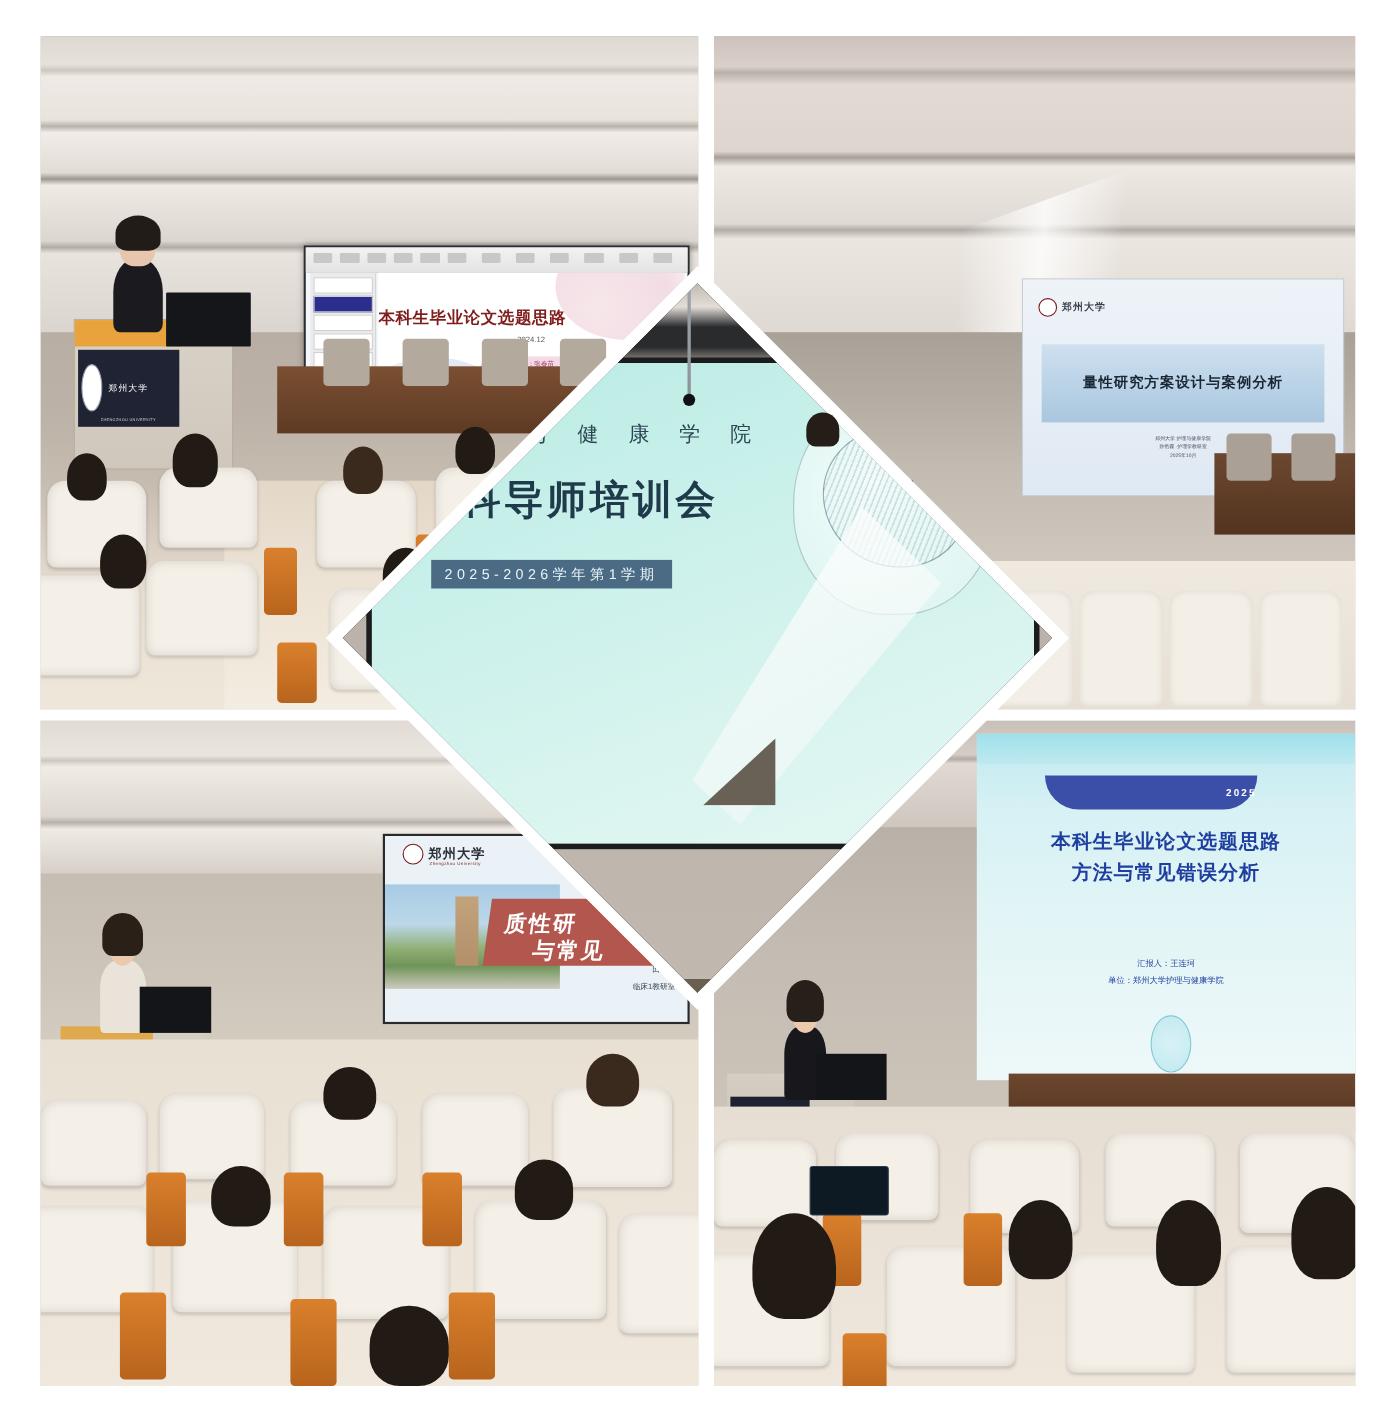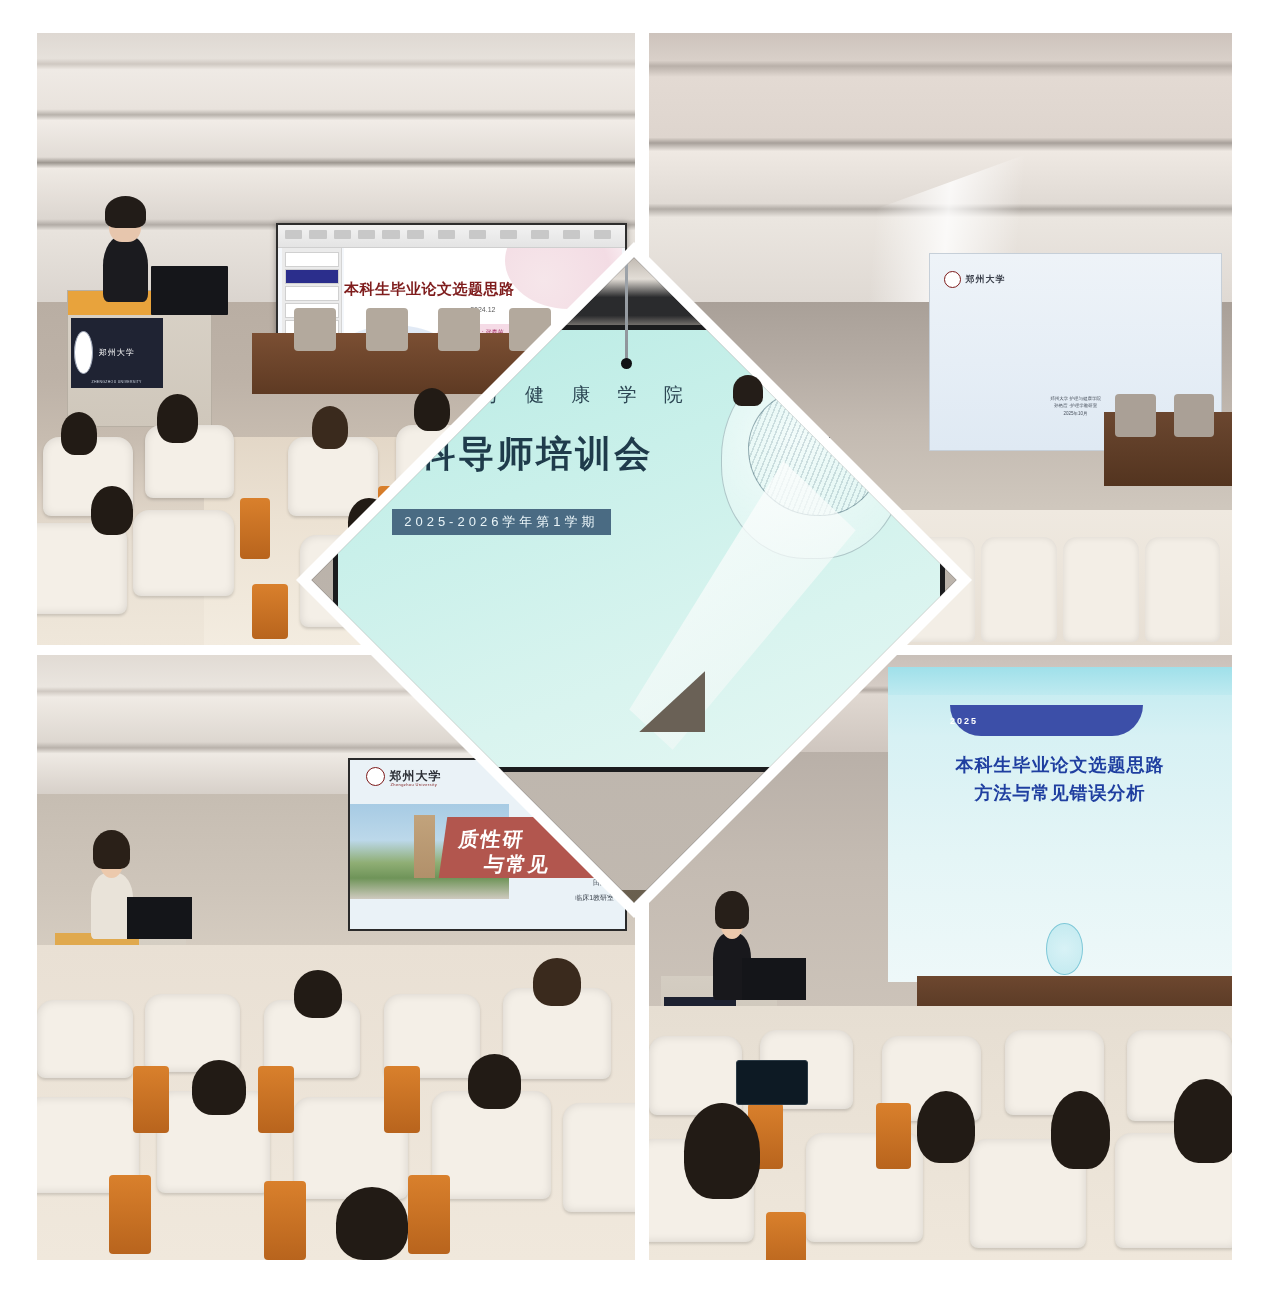--- a/index.html
+++ b/index.html
@@ -135,21 +135,21 @@
   .br{left:649px;top:655px;width:583px;height:605px;}
   .br .ceiling{position:absolute;left:0;top:0;width:100%;height:17%;
      background:linear-gradient(180deg,#c9c0b9 0%,#d5ccc5 30%,#b3aaa3 34%,#e0d8d1 38%,#cdc4bd 100%);}
   .br .wall{position:absolute;left:0;top:16%;width:100%;height:46%;
      background:linear-gradient(180deg,#b9b0a8 0%,#c4bbb2 40%,#cdc4ba 100%);}
   .br .scr{position:absolute;left:41%;top:2%;width:59%;height:52%;
      background:linear-gradient(180deg,#bfeaf0 0%,#d7f1f4 22%,#e4f5f6 60%,#eef8f9 100%);overflow:hidden;}
   .br .scr .topband{position:absolute;left:0;top:0;width:100%;height:9%;
      background:linear-gradient(180deg,#9fe0ea,#bfeaf0);}
   .br .scr .pill{position:absolute;left:18%;top:12%;width:56%;height:10%;
-     background:#3c4fa8;border-radius:0 0 40px 40px;display:flex;align-items:center;justify-content:flex-start;}
+     background:#3c4fa8;border-radius:0 0 40px 40px;display:flex;align-items:center;justify-content:flex-end;}
   .br .scr .pill span{font-size:9px;color:#fff;font-weight:700;letter-spacing:2px;}
   .br .scr h2{position:absolute;left:0;top:27%;width:100%;margin:0;text-align:center;
      font-size:18px;font-weight:800;color:#1f3fa0;line-height:1.55;letter-spacing:1px;}
   .br .scr .by{position:absolute;left:0;top:64%;width:100%;text-align:center;font-size:7.5px;color:#1f3fa0;line-height:2.1;}
   .br .scr .emblem{position:absolute;left:46%;bottom:2%;width:10%;height:16%;border-radius:50%;
      border:1.2px solid #7ec8d8;background:radial-gradient(circle,#d8f2f6,#c1e9ef);}
   .br .speaker4{position:absolute;left:11%;top:46%;width:6.5%;height:11%;background:#18181c;border-radius:38% 38% 8% 8%;}
   .br .speaker4:after{content:'';position:absolute;left:18%;top:-46%;width:64%;height:54%;background:#ecc9ac;border-radius:50%;}
   .br .speaker4:before{content:'';position:absolute;left:6%;top:-64%;width:88%;height:58%;background:#271f19;border-radius:50% 50% 26% 26%;z-index:1;}
   .br .mon4{position:absolute;left:16%;top:50%;width:11%;height:7%;background:#141519;}
@@ -302,20 +302,23 @@
   <div class="panel tr">
     <div class="ceiling"></div>
     <div class="beam"></div>
     <div class="wall"></div>
 
     <div class="scr">
       <div class="zzu">
         <span class="seal"></span>
         <b>郑州大学</b>
       </div>
+      <div class="band">
+        <span>量性研究方案设计与案例分析</span>
+      </div>
       <div class="foot">
         <i>郑州大学 护理与健康学院</i>
         <i>孙艳霞 ·护理学教研室</i>
         <i>2025年10月</i>
       </div>
     </div>
 
     <div class="hl"></div>
     <div class="hchair" style="left:80%"></div>
     <div class="hchair" style="left:90%"></div>
@@ -395,20 +398,28 @@
 
     <div class="scr">
       <div class="topband"></div>
       <div class="pill">
         <span>2025</span>
       </div>
       <h2>
         <span>本科生毕业论文选题思路</span><br>
         <span>方法与常见错误分析</span>
       </h2>
+      <div class="by">
+        <div>
+          <span>汇报人：</span><span>王连珂</span>
+        </div>
+        <div>
+          <span>单位：</span><span>郑州大学护理与健康学院</span>
+        </div>
+      </div>
       <div class="emblem"></div>
     </div>
 
     <div class="rail"></div>
     <div class="podium">
       <div class="plate">
         <span>郑州大学</span>
       </div>
     </div>
     <div class="speaker4"></div>

